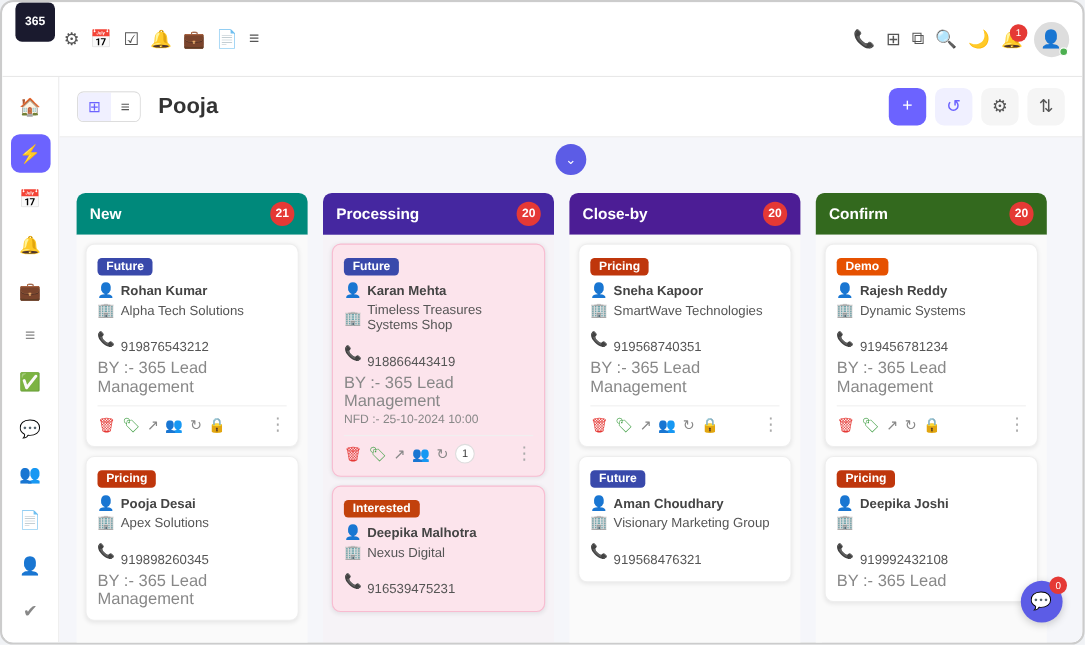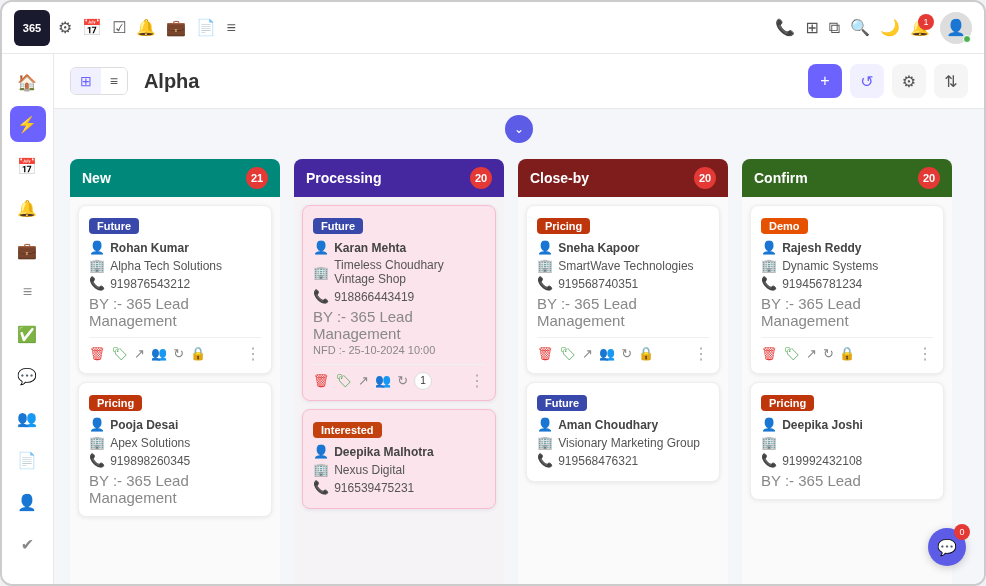--- a/index.html
+++ b/index.html
@@ -1,21 +1,21 @@
 <!DOCTYPE html>
 <html><head>
   <meta charset="utf-8">
   <style>
     * { box-sizing: border-box; margin: 0; padding: 0; }
     body { font-family: 'Segoe UI', Arial, sans-serif; background: #f0f2f5; width: 986px; height: 586px; overflow: hidden; border-radius: 12px; border: 2px solid #ccc; }
 
     .app-shell { display: flex; flex-direction: column; height: 100%; background: #fff; border-radius: 10px; overflow: hidden; }
 
     
-    .top-nav { display: flex; align-items: center; height: 52px; background: #fff; border-bottom: 1px solid #e8e8e8; padding: 0 12px; gap: 8px; flex-shrink: 0; }
+    .top-nav { display: flex; height: 68px; background: #fff; border-bottom: 1px solid #e8e8e8; padding: 0 12px; gap: 8px; flex-shrink: 0; }
     .top-nav .logo-box { width: 36px; height: 36px; background: #1a1a2e; border-radius: 6px; display: flex; align-items: center; justify-content: center; color: #fff; font-size: 11px; font-weight: bold; flex-shrink: 0; }
     .top-nav .nav-icons { display: flex; gap: 10px; align-items: center; flex: 1; }
     .nav-icon { font-size: 16px; color: #555; cursor: pointer; }
     .top-nav .right-section { display: flex; align-items: center; gap: 10px; margin-left: auto; }
     .top-nav .right-icons { display: flex; gap: 10px; align-items: center; }
     .brand-name { font-size: 12px; font-weight: 600; color: #333; }
     .brand-sub { font-size: 10px; color: #888; }
     .avatar-wrap { width: 32px; height: 32px; border-radius: 50%; background: #ddd; display: flex; align-items: center; justify-content: center; position: relative; }
     .avatar-dot { width: 8px; height: 8px; background: #4caf50; border-radius: 50%; position: absolute; bottom: 1px; right: 1px; border: 1px solid #fff; }
     .notif-badge { background: #e53935; color: #fff; border-radius: 50%; width: 16px; height: 16px; font-size: 9px; display: flex; align-items: center; justify-content: center; position: absolute; top: -4px; right: -4px; }
@@ -51,40 +51,40 @@
     
     .kanban-board { display: flex; gap: 14px; padding: 10px 16px 10px 16px; overflow-x: auto; flex: 1; align-items: flex-start; }
 
     
     .kanban-col { width: 210px; flex-shrink: 0; display: flex; flex-direction: column; gap: 0; }
     .col-header { border-radius: 8px 8px 0 0; padding: 8px 12px; display: flex; align-items: center; justify-content: space-between; }
     .col-header .col-title { color: #fff; font-size: 14px; font-weight: 600; }
     .col-header .col-badge { background: #e53935; color: #fff; border-radius: 50%; width: 22px; height: 22px; font-size: 11px; font-weight: bold; display: flex; align-items: center; justify-content: center; }
     .col-header.new { background: #00897b; }
     .col-header.processing { background: #4527a0; }
-    .col-header.closeby { background: #7f1d1d; }
+    .col-header.closeby { background: #4c1d95; }
     .col-header.confirm { background: #33691e; }
 
     .col-body { background: #fafafa; border-radius: 0 0 8px 8px; padding: 8px; display: flex; flex-direction: column; gap: 8px; min-height: 420px; }
     .col-body.pink { background: #fce4ec22; }
 
     
     .lead-card { background: #fff; border-radius: 8px; padding: 10px; box-shadow: 0 1px 4px rgba(0,0,0,0.08); border: 1px solid #eee; }
     .lead-card.pink-bg { background: #fce4ec; border: 1px solid #f8bbd0; }
     .tag-badge { display: inline-block; border-radius: 4px; padding: 2px 8px; font-size: 11px; font-weight: 600; color: #fff; margin-bottom: 6px; }
     .tag-future { background: #3949ab; }
     .tag-pricing { background: #bf360c; }
     .tag-demo { background: #e65100; }
     .tag-interested { background: #c2410c; }
 
     .card-row { display: flex; align-items: center; gap: 5px; font-size: 12px; color: #444; margin-bottom: 3px; }
     .card-row .icon { font-size: 13px; color: #888; flex-shrink: 0; }
     .card-row .bold { font-weight: 600; }
     .card-row .company { color: #555; }
-    .card-phone { color: #555; }
+    .card-phone { color: #555; margin-top: 16px; }
     .card-by { font-size: 15px; color: #888; margin-top: 4px; }
     .card-nfd { font-size: 11px; color: #888; margin-top: 2px; }
 
     .card-footer { display: flex; align-items: center; gap: 6px; margin-top: 8px; padding-top: 6px; border-top: 1px solid #f0f0f0; }
     .card-footer-icon { font-size: 13px; color: #888; cursor: pointer; }
     .card-footer-icon.red { color: #e53935; }
     .card-footer-icon.green { color: #43a047; }
     .more-btn { margin-left: auto; color: #aaa; cursor: pointer; font-size: 16px; }
     .count-chip { background: #fff; border: 1px solid #ddd; border-radius: 50%; width: 18px; height: 18px; font-size: 10px; display: flex; align-items: center; justify-content: center; color: #333; }
 
@@ -146,21 +146,21 @@
       <div class="sidebar-item">✔</div>
     </div>
 
     <div class="content">
 
       <div class="toolbar">
         <div class="view-toggle">
           <button class="view-btn active">⊞</button>
           <button class="view-btn">≡</button>
         </div>
-        <span class="toolbar-title">Alpha</span>
+        <span class="toolbar-title">Pooja</span>
         <div class="toolbar-actions">
           <button class="tb-btn primary">+</button>
           <button class="tb-btn secondary">↺</button>
           <button class="tb-btn gray">⚙</button>
           <button class="tb-btn gray">⇅</button>
         </div>
       </div>
 
       <div class="scroll-indicator">
         <div class="scroll-btn">⌄</div>
@@ -228,21 +228,21 @@
           <div class="col-body pink">
 
             <div class="lead-card pink-bg">
               <span class="tag-badge tag-future">Future</span>
               <div class="card-row">
                 <span class="icon">👤</span>
                 <span class="bold">Karan Mehta</span>
               </div>
               <div class="card-row">
                 <span class="icon">🏢</span>
-                <span class="company">Timeless Choudhary Vintage Shop</span>
+                <span class="company">Timeless Treasures Systems Shop</span>
               </div>
               <div class="card-row">
                 <span class="icon">📞</span>
                 <span class="card-phone">918866443419</span>
               </div>
               <div class="card-by">BY :- 365 Lead Management</div>
               <div class="card-nfd">NFD :- 25-10-2024 10:00</div>
               <div class="card-footer">
                 <span class="card-footer-icon red">🗑</span>
                 <span class="card-footer-icon green">🏷</span>

